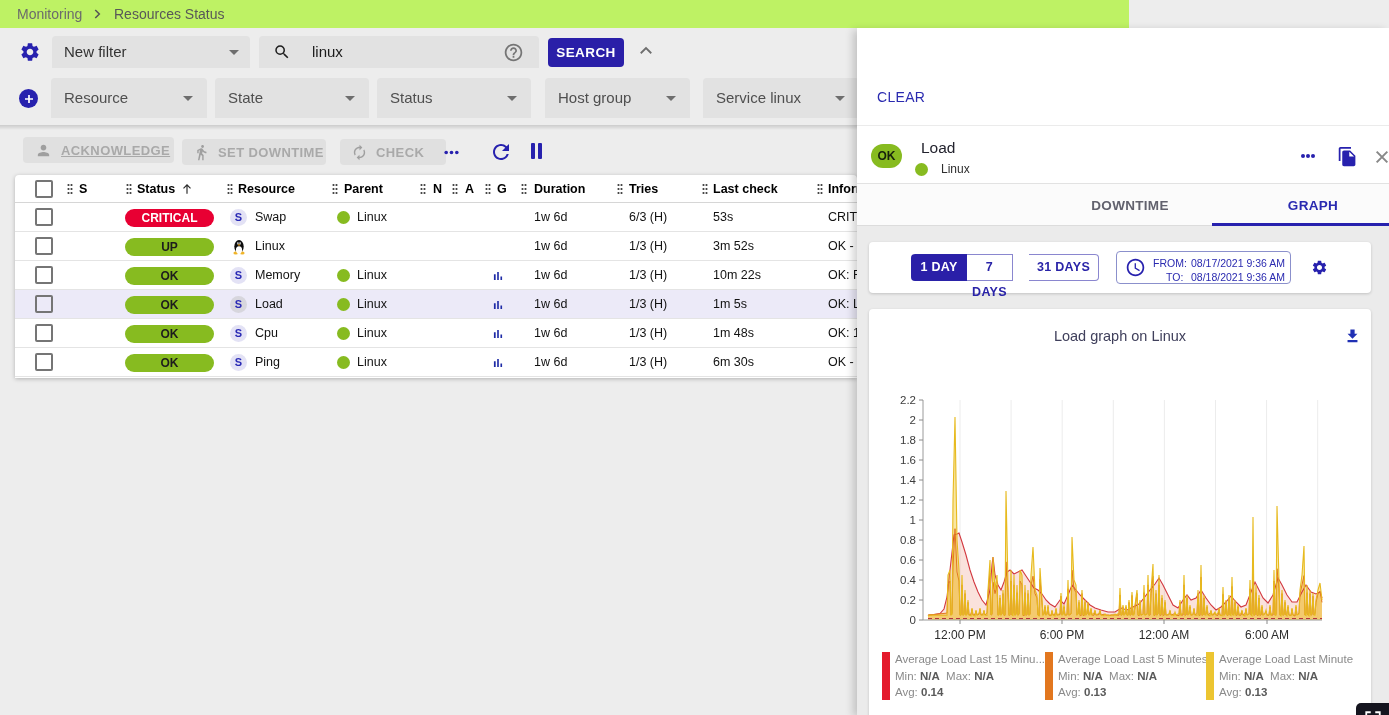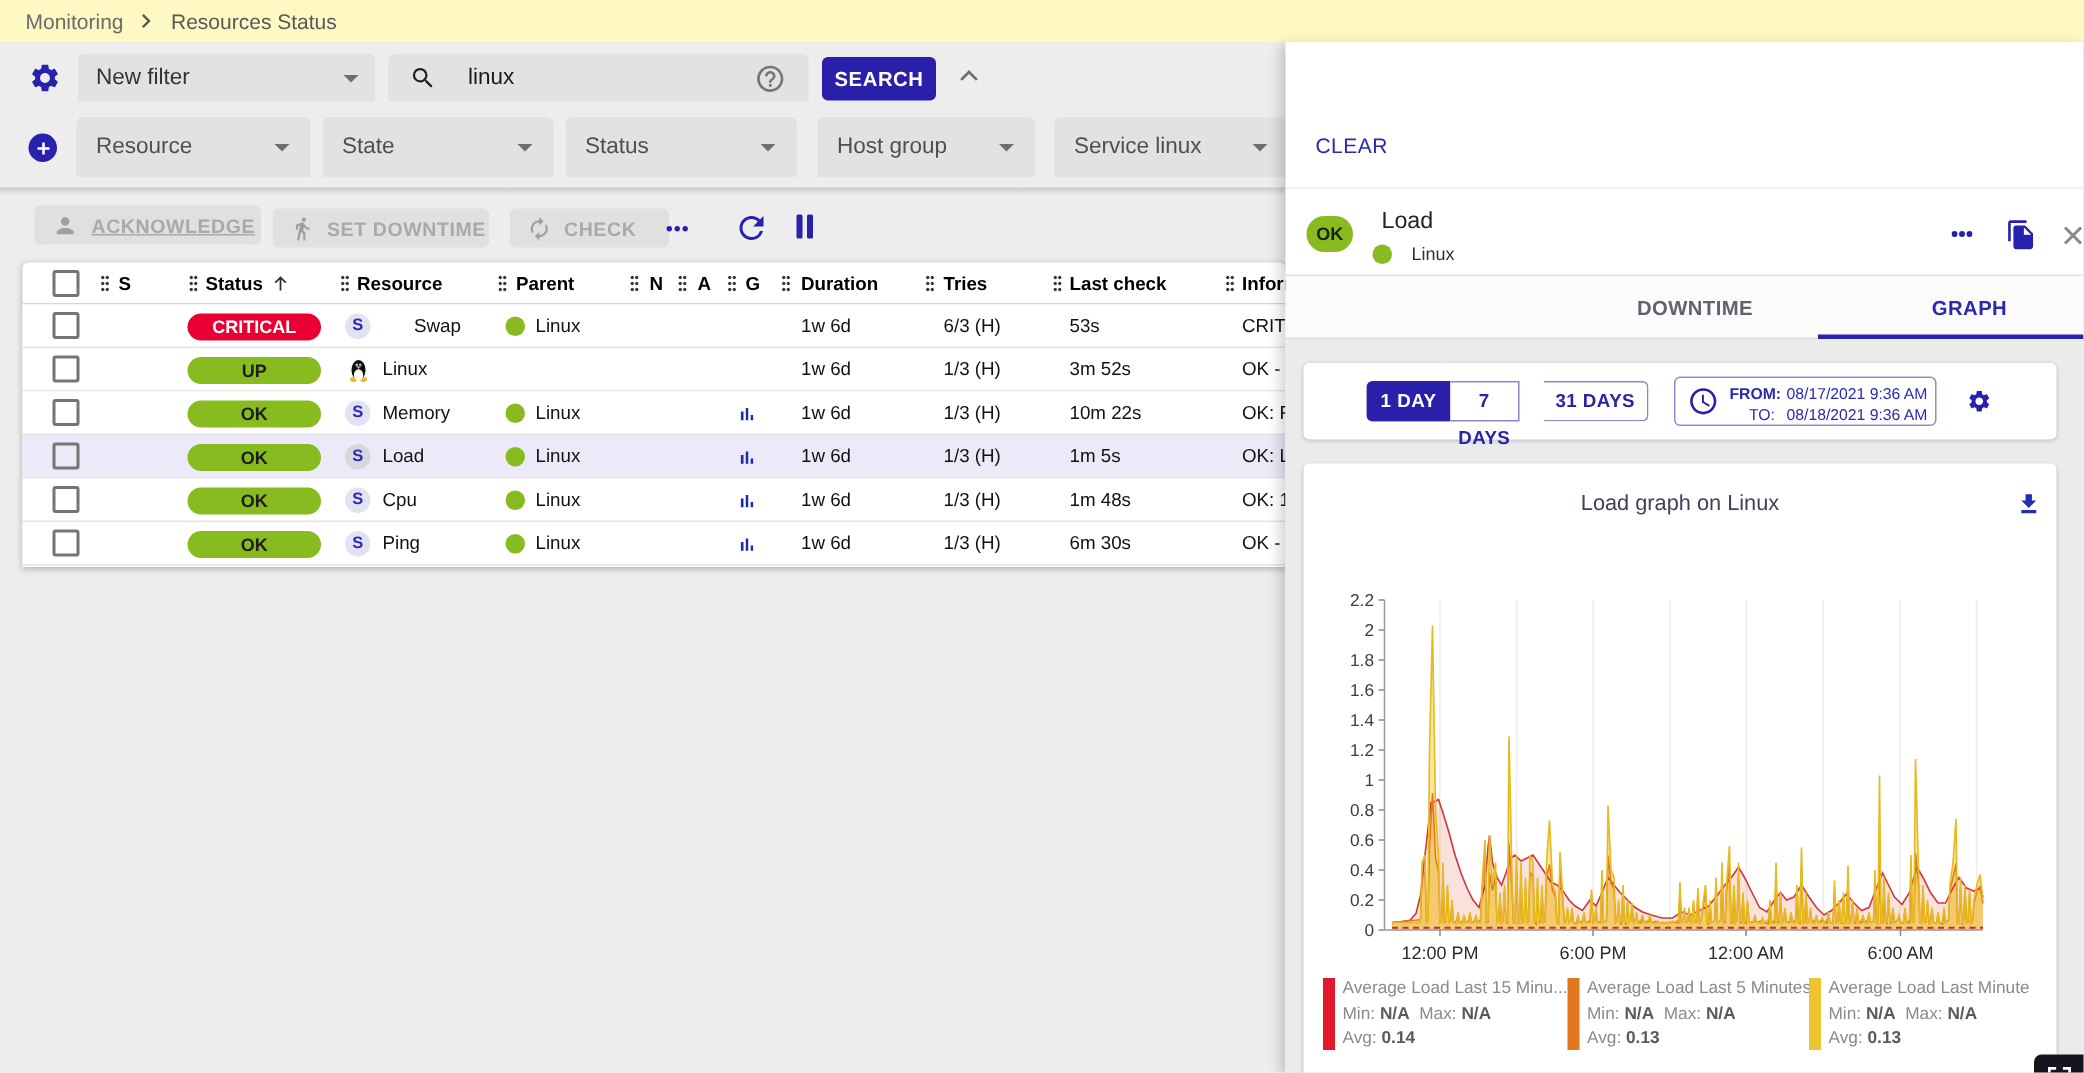--- a/index.html
+++ b/index.html
@@ -1,21 +1,21 @@
 <!DOCTYPE html>
 <html><head>
 <meta charset="utf-8">
 <style>
 * { margin:0; padding:0; box-sizing:border-box; }
 html,body { width:1389px; height:715px; overflow:hidden; background:#ededed;
   font-family:"Liberation Sans", sans-serif; }
 .abs { position:absolute; }
 #stage { position:relative; width:1389px; height:715px; }
 
-#crumb { left:0; top:0; width:1389px; height:28px; background:#fef9c3; color:#6b6b6b;
+#crumb { left:0; top:0; width:1129px; height:28px; background:#bef264; color:#6b6b6b;
   font-size:14px; }
 
 .sel { background:#e2e2e2; border-radius:4px 4px 0 0; color:#4f4f4f; font-size:15px; }
 .selarrow { width:0; height:0; border-left:5px solid transparent; border-right:5px solid transparent;
   border-top:5px solid #6e6e6e; }
 
 .gbtn { background:#e0e0e0; border-radius:4px; color:#a9a9a9; font-size:13px; font-weight:bold;
   letter-spacing:.4px; display:flex; align-items:center; }
 
 #tbl { left:15px; top:175px; width:842px; height:203px; background:#fff;
@@ -243,21 +243,21 @@
           </svg></div>
 <div class="hcell" style="left:813px;">Information</div>
 <svg class="abs" style="left:165px; top:7px;" width="14" height="14" viewBox="0 0 24 24">
           <path fill="none" stroke="#2b2b2b" stroke-width="2" d="M12 20V5M6 11l6-6 6 6"></path>
         </svg>
 </div>
 <div class="row" style="top:28px; background:#fff;">
 <div class="cb"></div>
 <div class="chip" style="background:#e80033; color:#fff;">CRITICAL</div>
 <div class="scircle" style="background:#e3e2f5;">S</div>
-<div class="cell" style="left:240px;margin-left:21px;">Swap</div>
+<div class="cell" style="left:240px;">Swap</div>
 <div class="gdot"></div>
 <div class="cell" style="left:342px;">Linux</div>
 <div class="cell" style="left:519px;">1w 6d</div>
 <div class="cell" style="left:614px;">6/3 (H)</div>
 <div class="cell" style="left:698px;">53s</div>
 <div class="cell" style="left:813px;">CRITICAL</div>
 </div>
 <div class="row" style="top:57px; background:#fff;">
 <div class="cb"></div>
 <div class="chip" style="background:#87bb20; color:#1d1d1d;">UP</div>
@@ -372,21 +372,21 @@
   <div class="abs" style="left:0; top:198px; width:532px; height:489px; background:#ebebeb;"></div>
 
   <div class="card" style="left:12px; top:214px; width:502px; height:51px;">
     <div class="tbtn" style="left:42px; width:56px; top:12px; background:#2a1fa8; color:#fff; border-radius:4px 0 0 4px;">1 DAY</div>
     <div class="tbtn" style="left:98px; width:46px; top:12px; border-left:none;">7 DAYS</div>
     <div class="tbtn" style="left:160px; width:70px; top:12px; border-left:none; border-radius:0 4px 4px 0;">31 DAYS</div>
     <div class="abs" style="left:247px; top:9px; width:175px; height:33px; border:1px solid #8b90cc; border-radius:4px;"></div>
     <svg class="abs" style="left:256px; top:15px;" width="21" height="21" viewBox="0 0 24 24">
           <path fill="#2721ae" d="M11.99 2C6.47 2 2 6.48 2 12s4.47 10 9.99 10C17.52 22 22 17.52 22 12S17.52 2 11.99 2zM12 20c-4.42 0-8-3.58-8-8s3.58-8 8-8 8 3.58 8 8-3.58 8-8 8zm.5-13H11v6l5.25 3.15.75-1.23-4.5-2.67z"></path>
         </svg>
-    <span class="abs" style="left:284px; top:15px; font-size:10.5px; color:#2a2ab0;font-weight:bold;">FROM:</span>
+    <span class="abs" style="left:284px; top:15px; font-size:10.5px; color:#2a2ab0;">FROM:</span>
     <span class="abs" style="left:322px; top:15px; font-size:10.5px; color:#2a2ab0;">08/17/2021 9:36 AM</span>
     <span class="abs" style="left:297px; top:29px; font-size:10.5px; color:#2a2ab0;">TO:</span>
     <span class="abs" style="left:322px; top:29px; font-size:10.5px; color:#2a2ab0;">08/18/2021 9:36 AM</span>
     <svg class="abs" style="left:442px; top:17px;" width="17" height="17" viewBox="0 0 24 24">
           <path fill="#2721ae" d="M19.14 12.94c.04-.3.06-.61.06-.94 0-.32-.02-.64-.07-.94l2.03-1.58c.18-.14.23-.41.12-.61l-1.92-3.32c-.12-.22-.37-.29-.59-.22l-2.39.96c-.5-.38-1.03-.7-1.62-.94l-.36-2.54c-.04-.24-.24-.41-.48-.41h-3.84c-.24 0-.43.17-.47.41l-.36 2.54c-.59.24-1.13.57-1.62.94l-2.39-.96c-.22-.08-.47 0-.59.22L2.74 8.87c-.12.21-.08.47.12.61l2.03 1.58c-.05.3-.09.63-.09.94s.02.64.07.94l-2.03 1.58c-.18.14-.23.41-.12.61l1.92 3.32c.12.22.37.29.59.22l2.39-.96c.5.38 1.03.7 1.62.94l.36 2.54c.05.24.24.41.48.41h3.84c.24 0 .44-.17.47-.41l.36-2.54c.59-.24 1.13-.56 1.62-.94l2.39.96c.22.08.47 0 .59-.22l1.92-3.32c.12-.22.07-.47-.12-.61l-2.01-1.58zM12 15.6c-1.98 0-3.6-1.62-3.6-3.6s1.62-3.6 3.6-3.6 3.6 1.62 3.6 3.6-1.62 3.6-3.6 3.6z"></path>
         </svg>
   </div>
 
   <div class="card" style="left:12px; top:281px; width:502px; height:434px; border-radius:4px 4px 0 0;">
     <div class="abs" style="left:0; top:19px; width:502px; text-align:center; font-size:14.5px; color:#40405c;">Load graph on Linux</div>

